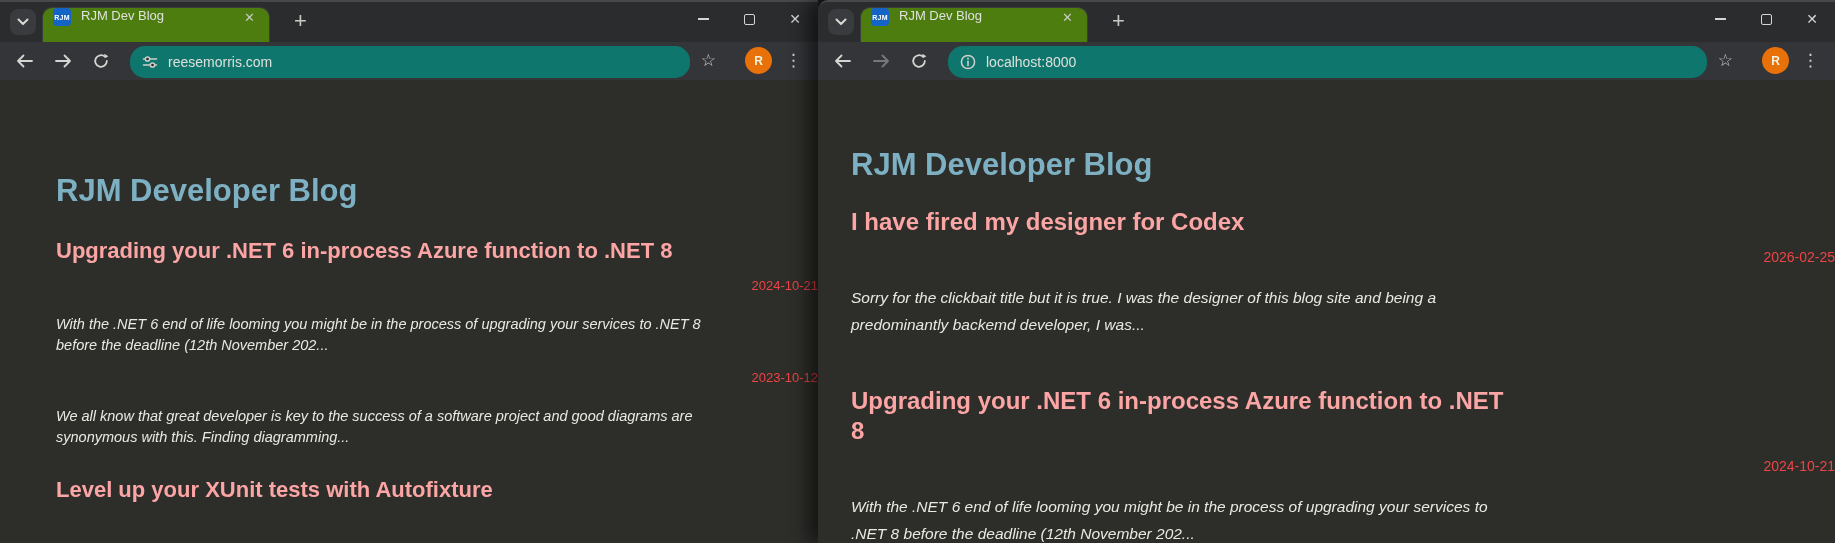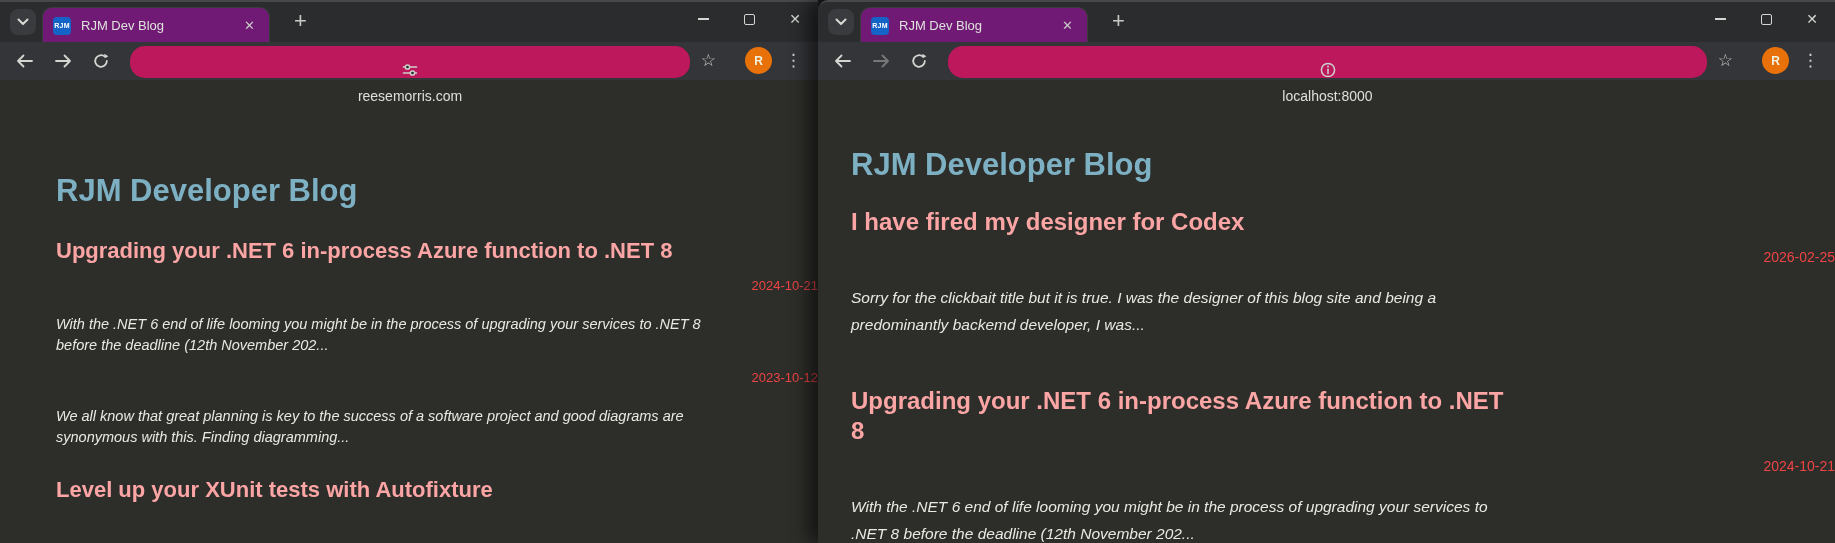--- a/index.html
+++ b/index.html
@@ -11,22 +11,22 @@
   .win-left  { left:0; width:818px; }
   .win-right { left:818px; width:1017px; border-top-left-radius:10px;
                box-shadow:-10px 0 18px rgba(0,0,0,.55); }
 
   
   .tabstrip { position:absolute; top:0; left:0; right:0; height:40px; background:#2b2c2e; }
   .tab-search { position:absolute; left:10px; top:7px; width:26px; height:26px;
                 border-radius:8px; background:#3a3b3e; display:flex;
                 align-items:center; justify-content:center; cursor:pointer; }
   .tab { position:absolute; left:42px; top:5px; width:228px; height:36px;
-         background:#701a75; border:1px solid #3b3c3e; border-bottom:none;
-         border-radius:10px 10px 0 0; display:flex; align-items:center;
+         background:#4d7c0f; border:1px solid #3b3c3e; border-bottom:none;
+         border-radius:10px 10px 0 0; display:flex; align-items:flex-start;
          padding:0 10px; cursor:pointer; }
   .favicon { width:18px; height:18px; border-radius:4px; background:#1464c8;
              color:#ffffff; font-size:7px; font-weight:bold; display:flex;
              align-items:center; justify-content:center; flex:none; letter-spacing:.3px; }
   .tab-title { margin-left:10px; font-size:13px; color:#dfe1dd; flex:1;
                white-space:nowrap; overflow:hidden; }
   .tab-close { font-size:13px; color:#c7cac5; padding:2px 4px; cursor:pointer; }
   .newtab { position:absolute; left:288px; top:6px; font-size:22px; font-weight:300;
             color:#c6c9c4; line-height:26px; padding:0 6px; cursor:pointer; }
   .wincontrols { position:absolute; right:0; top:-2px; height:40px; display:flex; }
@@ -37,22 +37,22 @@
 
   
   .toolbar { position:absolute; top:40px; left:0; right:0; height:38px; background:#343539; }
   .navbtn { position:absolute; top:2px; width:34px; height:34px; display:flex;
             align-items:center; justify-content:center; color:#d3d6d1; cursor:pointer; }
   .nav-back    { left:8px; }
   .nav-forward { left:46px; }
   .nav-reload  { left:84px; }
   .dim { opacity:.42; }
   .omnibox { position:absolute; left:130px; right:128px; top:4px; height:30px;
-             border-radius:15px; background:#be185d; display:flex; align-items:center;
-             padding:16px 12px; gap:10px; cursor:text;flex-direction:column; }
+             border-radius:15px; background:#0f766e; display:flex; align-items:center;
+             padding:16px 12px; gap:10px; cursor:text; }
   .url { font-size:14px; color:#dde0da; white-space:nowrap; }
   .star   { position:absolute; right:102px; top:7px; font-size:17px; color:#c9ccc7;
             cursor:pointer; line-height:24px; }
   .avatar { position:absolute; right:46px; top:5px; width:27px; height:27px;
             border-radius:50%; background:#e8710a; color:#eef3e3; font-size:12px;
             font-weight:bold; display:flex; align-items:center; justify-content:center;
             cursor:pointer; }
   .kebab  { position:absolute; right:12px; top:7px; font-size:17px; color:#cfd2cd;
             cursor:pointer; line-height:24px; padding:0 4px; }
 
@@ -150,21 +150,21 @@
 
   <div class="content">
     <h1>RJM Developer Blog</h1>
     <div class="post">
       <h2>Upgrading your .NET 6 in-process Azure function to .NET 8</h2>
       <div class="date">2024-10-21</div>
       <p>With the .NET 6 end of life looming you might be in the process of upgrading your services to .NET 8 before the deadline (12th November 202...</p>
     </div>
     <div class="post">
       <div class="date">2023-10-12</div>
-      <p>We all know that great planning is key to the success of a software project and good diagrams are synonymous with this. Finding diagramming...</p>
+      <p>We all know that great developer is key to the success of a software project and good diagrams are synonymous with this. Finding diagramming...</p>
     </div>
     <div class="post">
       <h2>Level up your XUnit tests with Autofixture</h2>
     </div>
   </div>
 </div>
 
 <div class="window win-right">
   <div class="tabstrip">
     <div class="tab-search">

